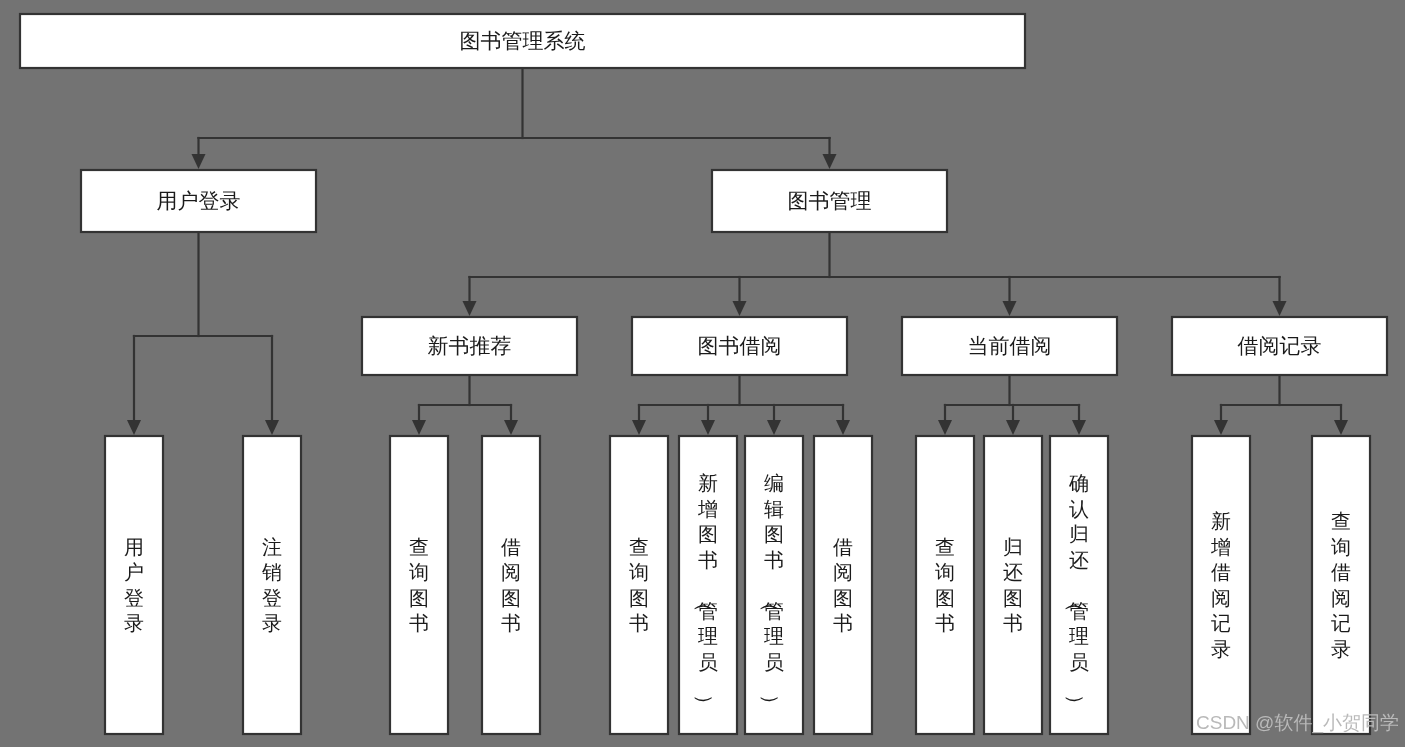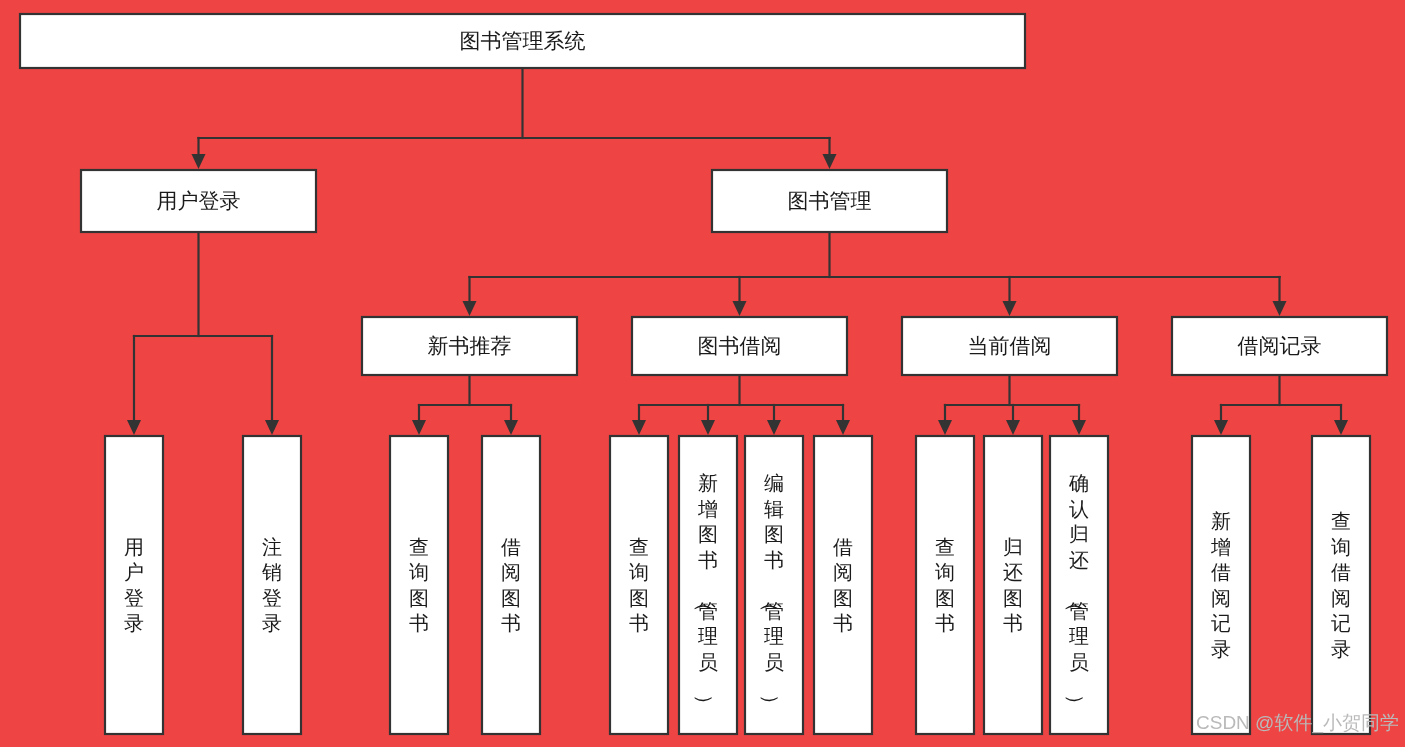--- a/index.html
+++ b/index.html
@@ -7,21 +7,21 @@
     padding: 0;
     background: #ffffff;
   }
   body {
     font-family: "Liberation Sans", "DejaVu Sans", sans-serif;
   }
   #diagram-root {
     position: relative;
     width: 1405px;
     height: 747px;
-    background: #ef4444;
+    background: #737373;
     overflow: hidden;
     text-decoration: underline;
   }
   svg.diagram-canvas {
     position: absolute;
     left: 0;
     top: 0;
     width: 1405px;
     height: 747px;
     display: block;

